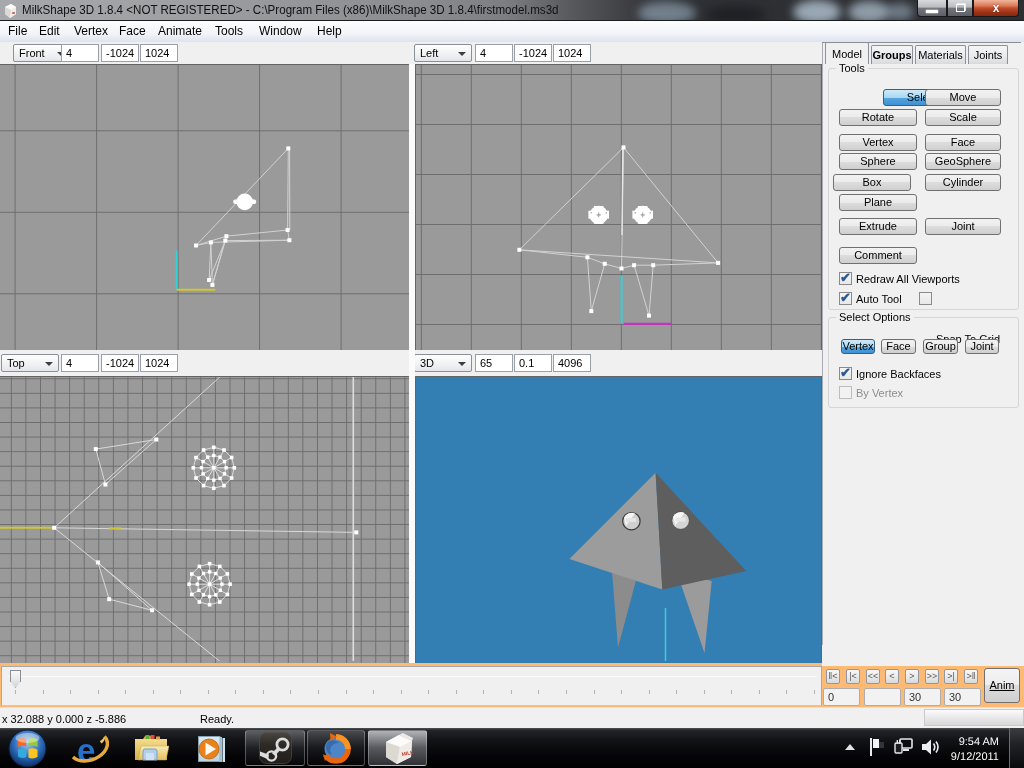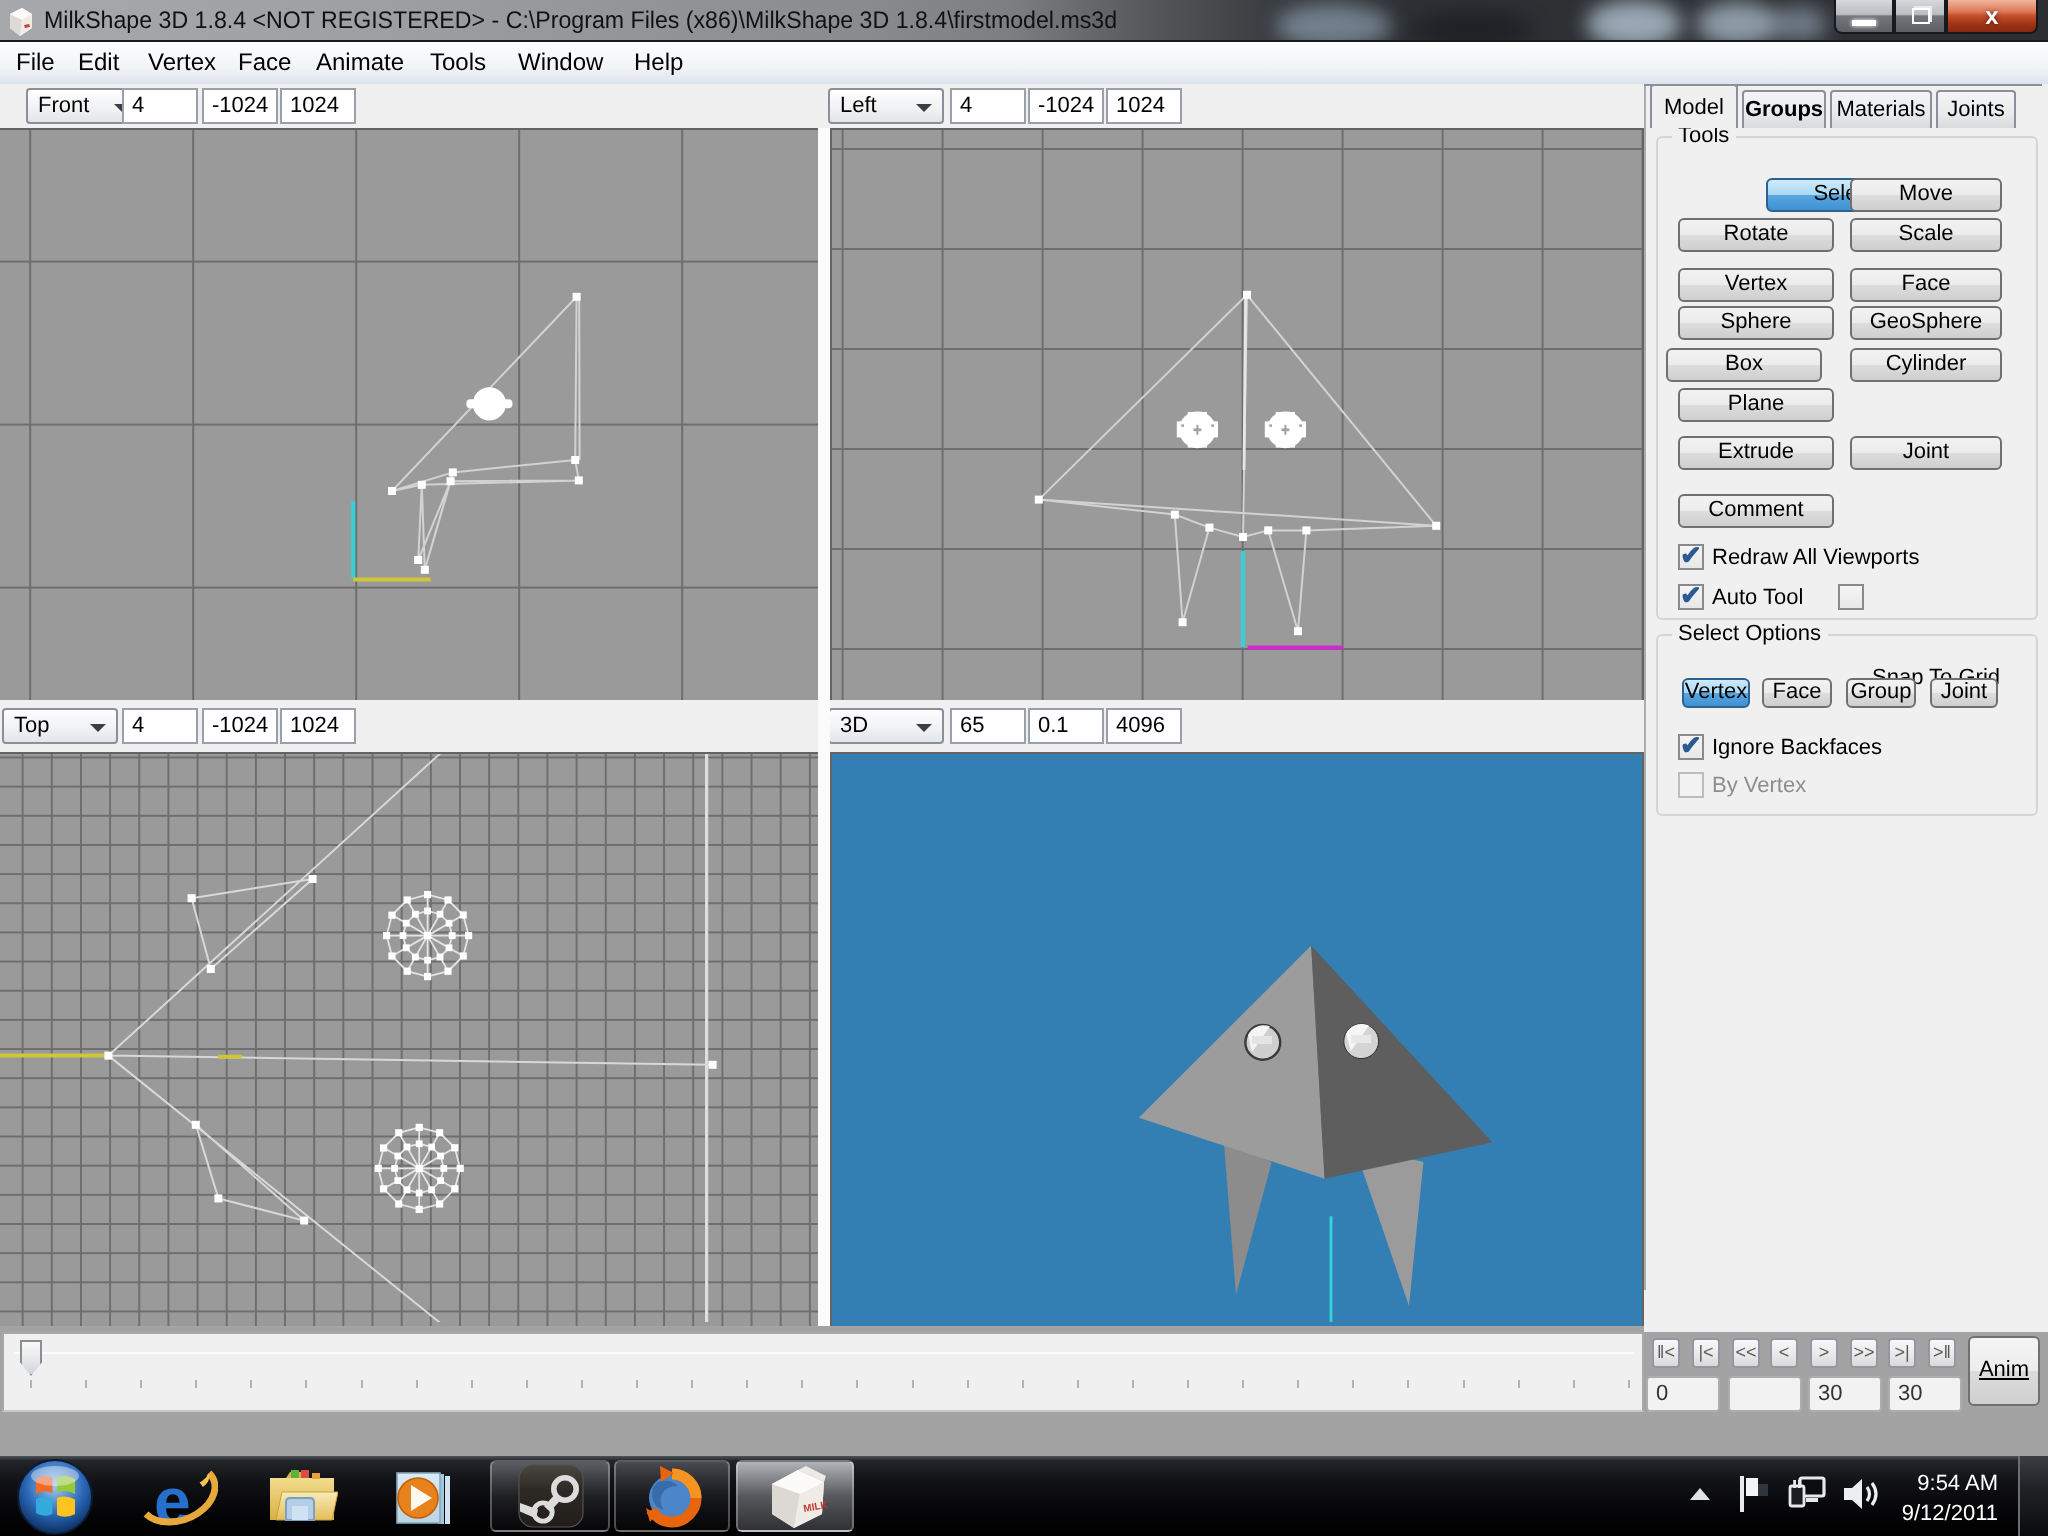--- a/index.html
+++ b/index.html
@@ -1,17 +1,17 @@
 <!DOCTYPE html>
 <html><head>
 <meta charset="utf-8">
 <style>
 * { margin:0; padding:0; box-sizing:border-box; }
 html,body { width:1024px; height:768px; overflow:hidden; font-family:"Liberation Sans",sans-serif; }
-#screen { position:relative; width:1024px; height:768px; background:#a3a3a3; }
+#screen { position:relative; width:1024px; height:768px; background:#fdba74; }
 .abs { position:absolute; }
 
 #titlebar { left:0; top:0; width:1024px; height:21px; overflow:hidden;
   background:linear-gradient(90deg,#a6a8ab 0,#9fa1a4 160px,#94969a 300px,#898b8f 430px,#7c7e82 505px,#55575b 575px,#3a3c40 635px,#2e3034 700px,#2c2e32 1024px); }
 #titlebar .blob { position:absolute; border-radius:50%; filter:blur(5px); }
 #titleline { left:0; top:20px; width:1024px; height:1px; background:#191b1e; }
 #apptitle { left:22px; top:3px; font-size:12px; color:#111; white-space:nowrap; transform:scaleX(.965); transform-origin:0 50%; }
 .capbtn { position:absolute; top:0; height:17px; border:1px solid #17191c; border-top:none; }
 #btnmin { left:917px; width:30px; border-bottom-left-radius:4px;
   background:linear-gradient(#d7d9dc 0,#b9bcc0 45%,#72767c 50%,#5d6167 100%); }
@@ -337,20 +337,25 @@
       <div class="cb dis" style="left:10px;top:68px;"></div>
       <div class="cblabel" style="left:27px;top:69px;color:#8d8d8d;">By Vertex</div>
     </div>
   </div>
 
   <div class="abs" id="timeline">
     <div id="track"></div>
       <div id="ticks"></div>
       <div id="thumb"></div>
   </div>
+  <div class="abs" id="statusbar">
+    <span style="position:absolute;left:2px;top:5px;">x 32.088 y 0.000 z -5.886</span>
+    <span style="position:absolute;left:200px;top:5px;">Ready.</span>
+    <div id="grip"></div>
+  </div>
   <div class="abs abtn" style="left:826px;">‖&lt;</div>
   <div class="abs abtn" style="left:846px;">|&lt;</div>
   <div class="abs abtn" style="left:866px;">&lt;&lt;</div>
   <div class="abs abtn" style="left:885px;">&lt;</div>
   <div class="abs abtn" style="left:905px;">&gt;</div>
   <div class="abs abtn" style="left:925px;">&gt;&gt;</div>
   <div class="abs abtn" style="left:944px;">&gt;|</div>
   <div class="abs abtn" style="left:964px;">&gt;‖</div>
   <div class="abs afield" style="left:823px;">0</div>
   <div class="abs afield" style="left:864px;"></div>

